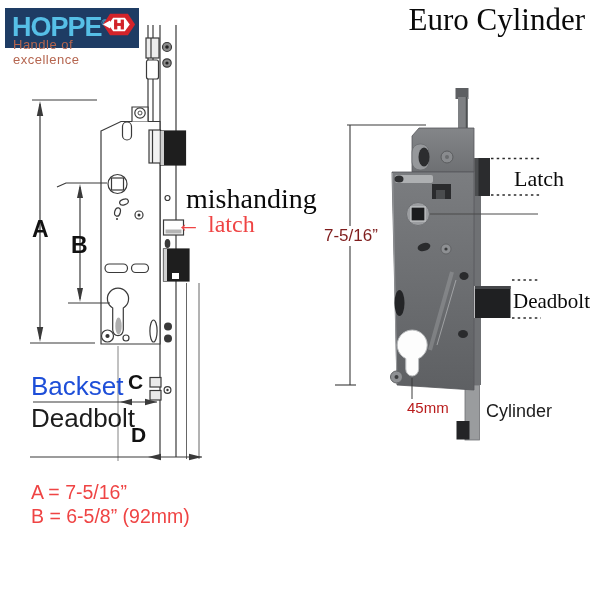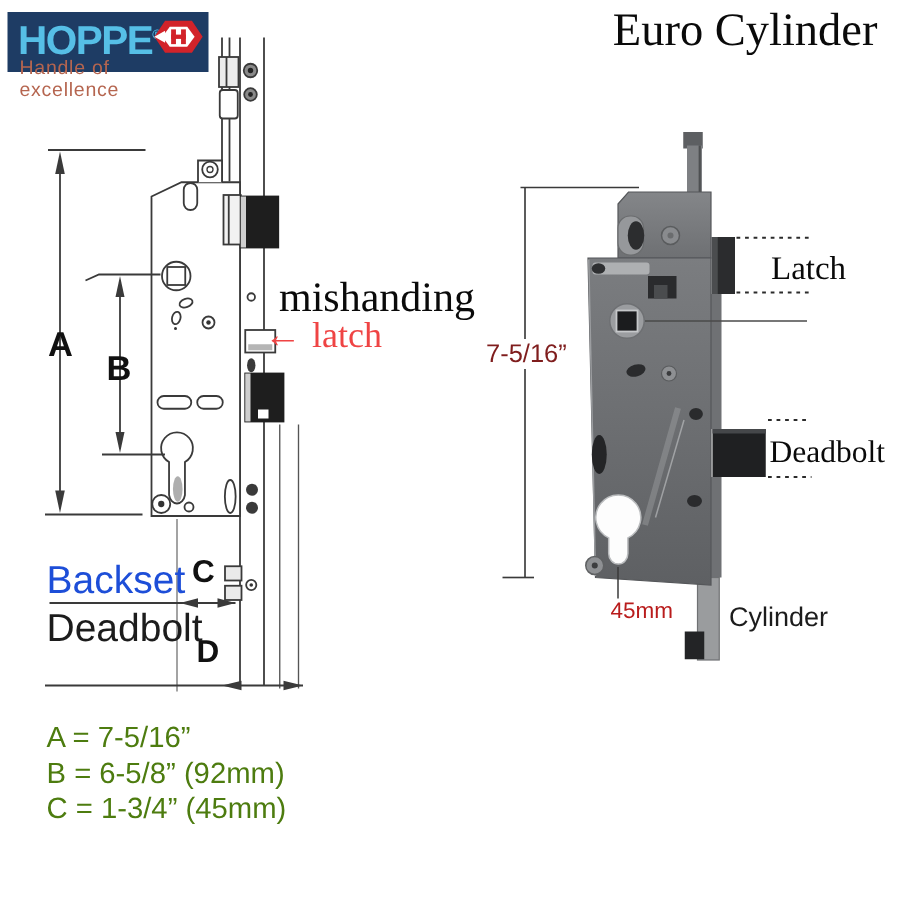--- a/index.html
+++ b/index.html
@@ -28,21 +28,21 @@
   .lbl-mish1{left:186px;top:183px;font-family:"Liberation Serif",serif;font-size:28px;color:#0a0a0a;}
   .lbl-mish2{left:176px;top:210px;font-family:"Liberation Serif",serif;font-size:24px;color:#ef4444;}
   .lbl-mish2 .arrow{font-size:25px;font-weight:bold;margin-right:7px;}
   
   .lbl-height{left:322px;top:226px;font-size:17px;color:#7f1d1d;background:#fff;padding:0 2px;}
   .lbl-latch{left:514px;top:166px;font-family:"Liberation Serif",serif;font-size:22px;color:#0a0a0a;}
   .lbl-deadbolt{left:513px;top:289px;font-family:"Liberation Serif",serif;font-size:21px;color:#0a0a0a;}
   .lbl-45mm{left:407px;top:399px;font-size:15px;color:#b91c1c;}
   .lbl-backsets{left:486px;top:401px;font-size:18px;color:#1c1c1c;}
   
-  .meas{left:31px;top:481px;font-size:19.5px;line-height:23.5px;color:#4d7c0f;}
+  .meas{left:31px;top:481px;font-size:19.5px;line-height:23.5px;color:#ef4444;}
 </style>
 </head>
 <body>
 
 <svg class="abs gfx" width="600" height="600" viewBox="0 0 600 600">
   <defs>
     <linearGradient id="gBody" x1="0" y1="0" x2="0" y2="1">
       <stop offset="0" stop-color="#7b7d80"></stop>
         <stop offset="1" stop-color="#5e6063"></stop>
     </linearGradient>
@@ -237,14 +237,13 @@
 
 <div class="abs lbl-height">7-5/16”</div>
 <div class="abs lbl-latch">Latch</div>
 <div class="abs lbl-deadbolt">Deadbolt</div>
 <div class="abs lbl-45mm">45mm</div>
 <div class="abs lbl-backsets">Cylinder</div>
 
 <div class="abs meas">
   <div>A = 7-5/16”</div>
   <div>B = 6-5/8” (92mm)</div>
-  <div>C = 1-3/4” (45mm)</div>
 </div>
 
 </body></html>

